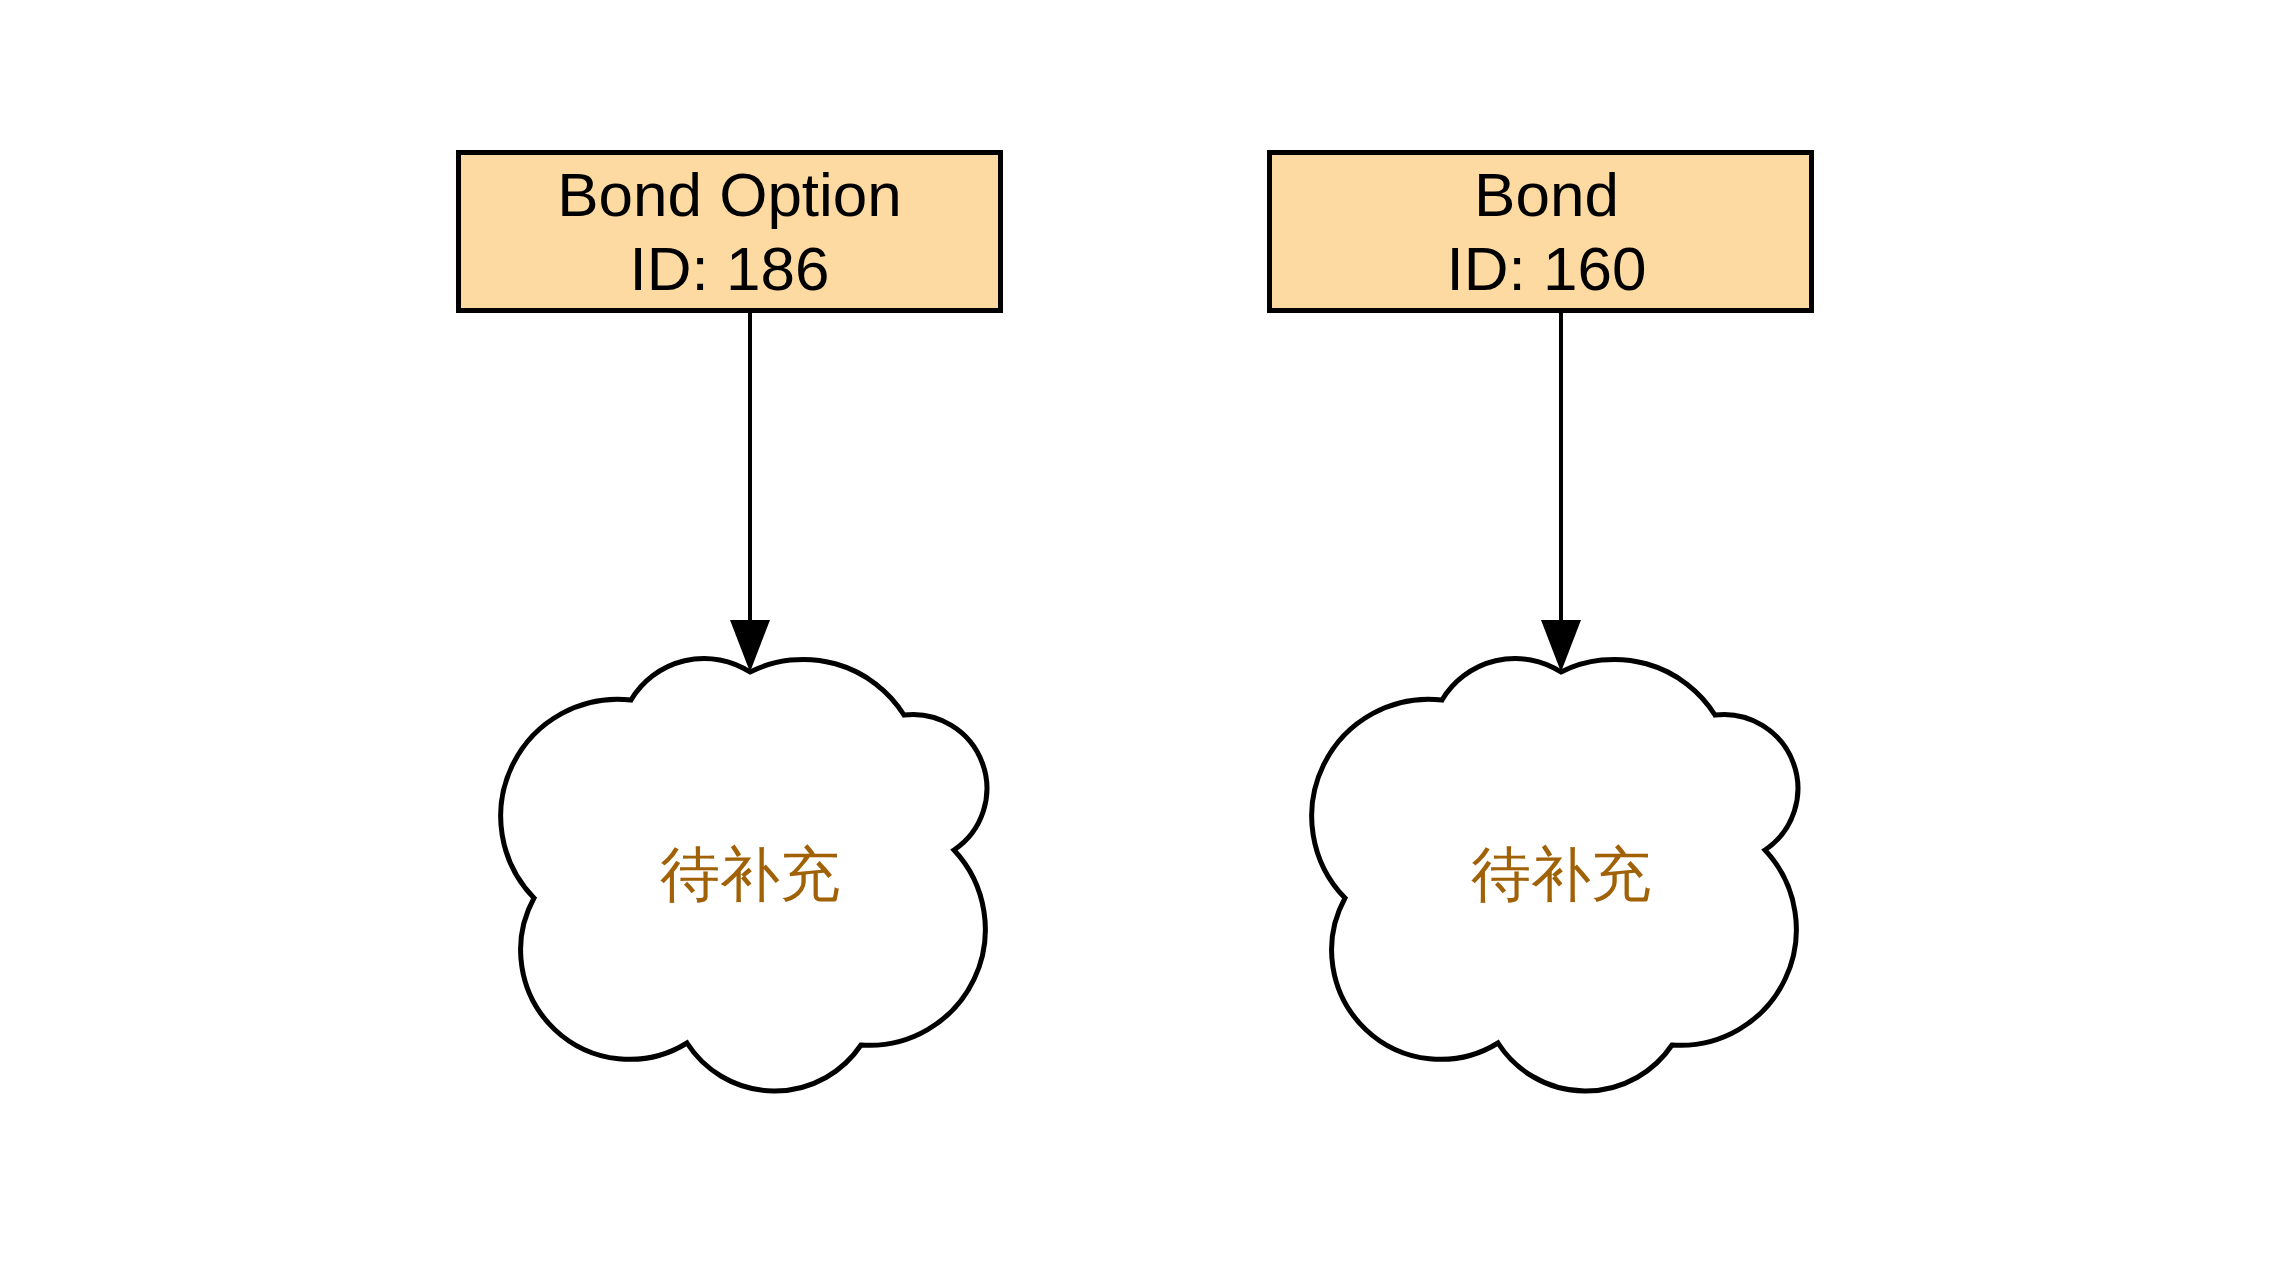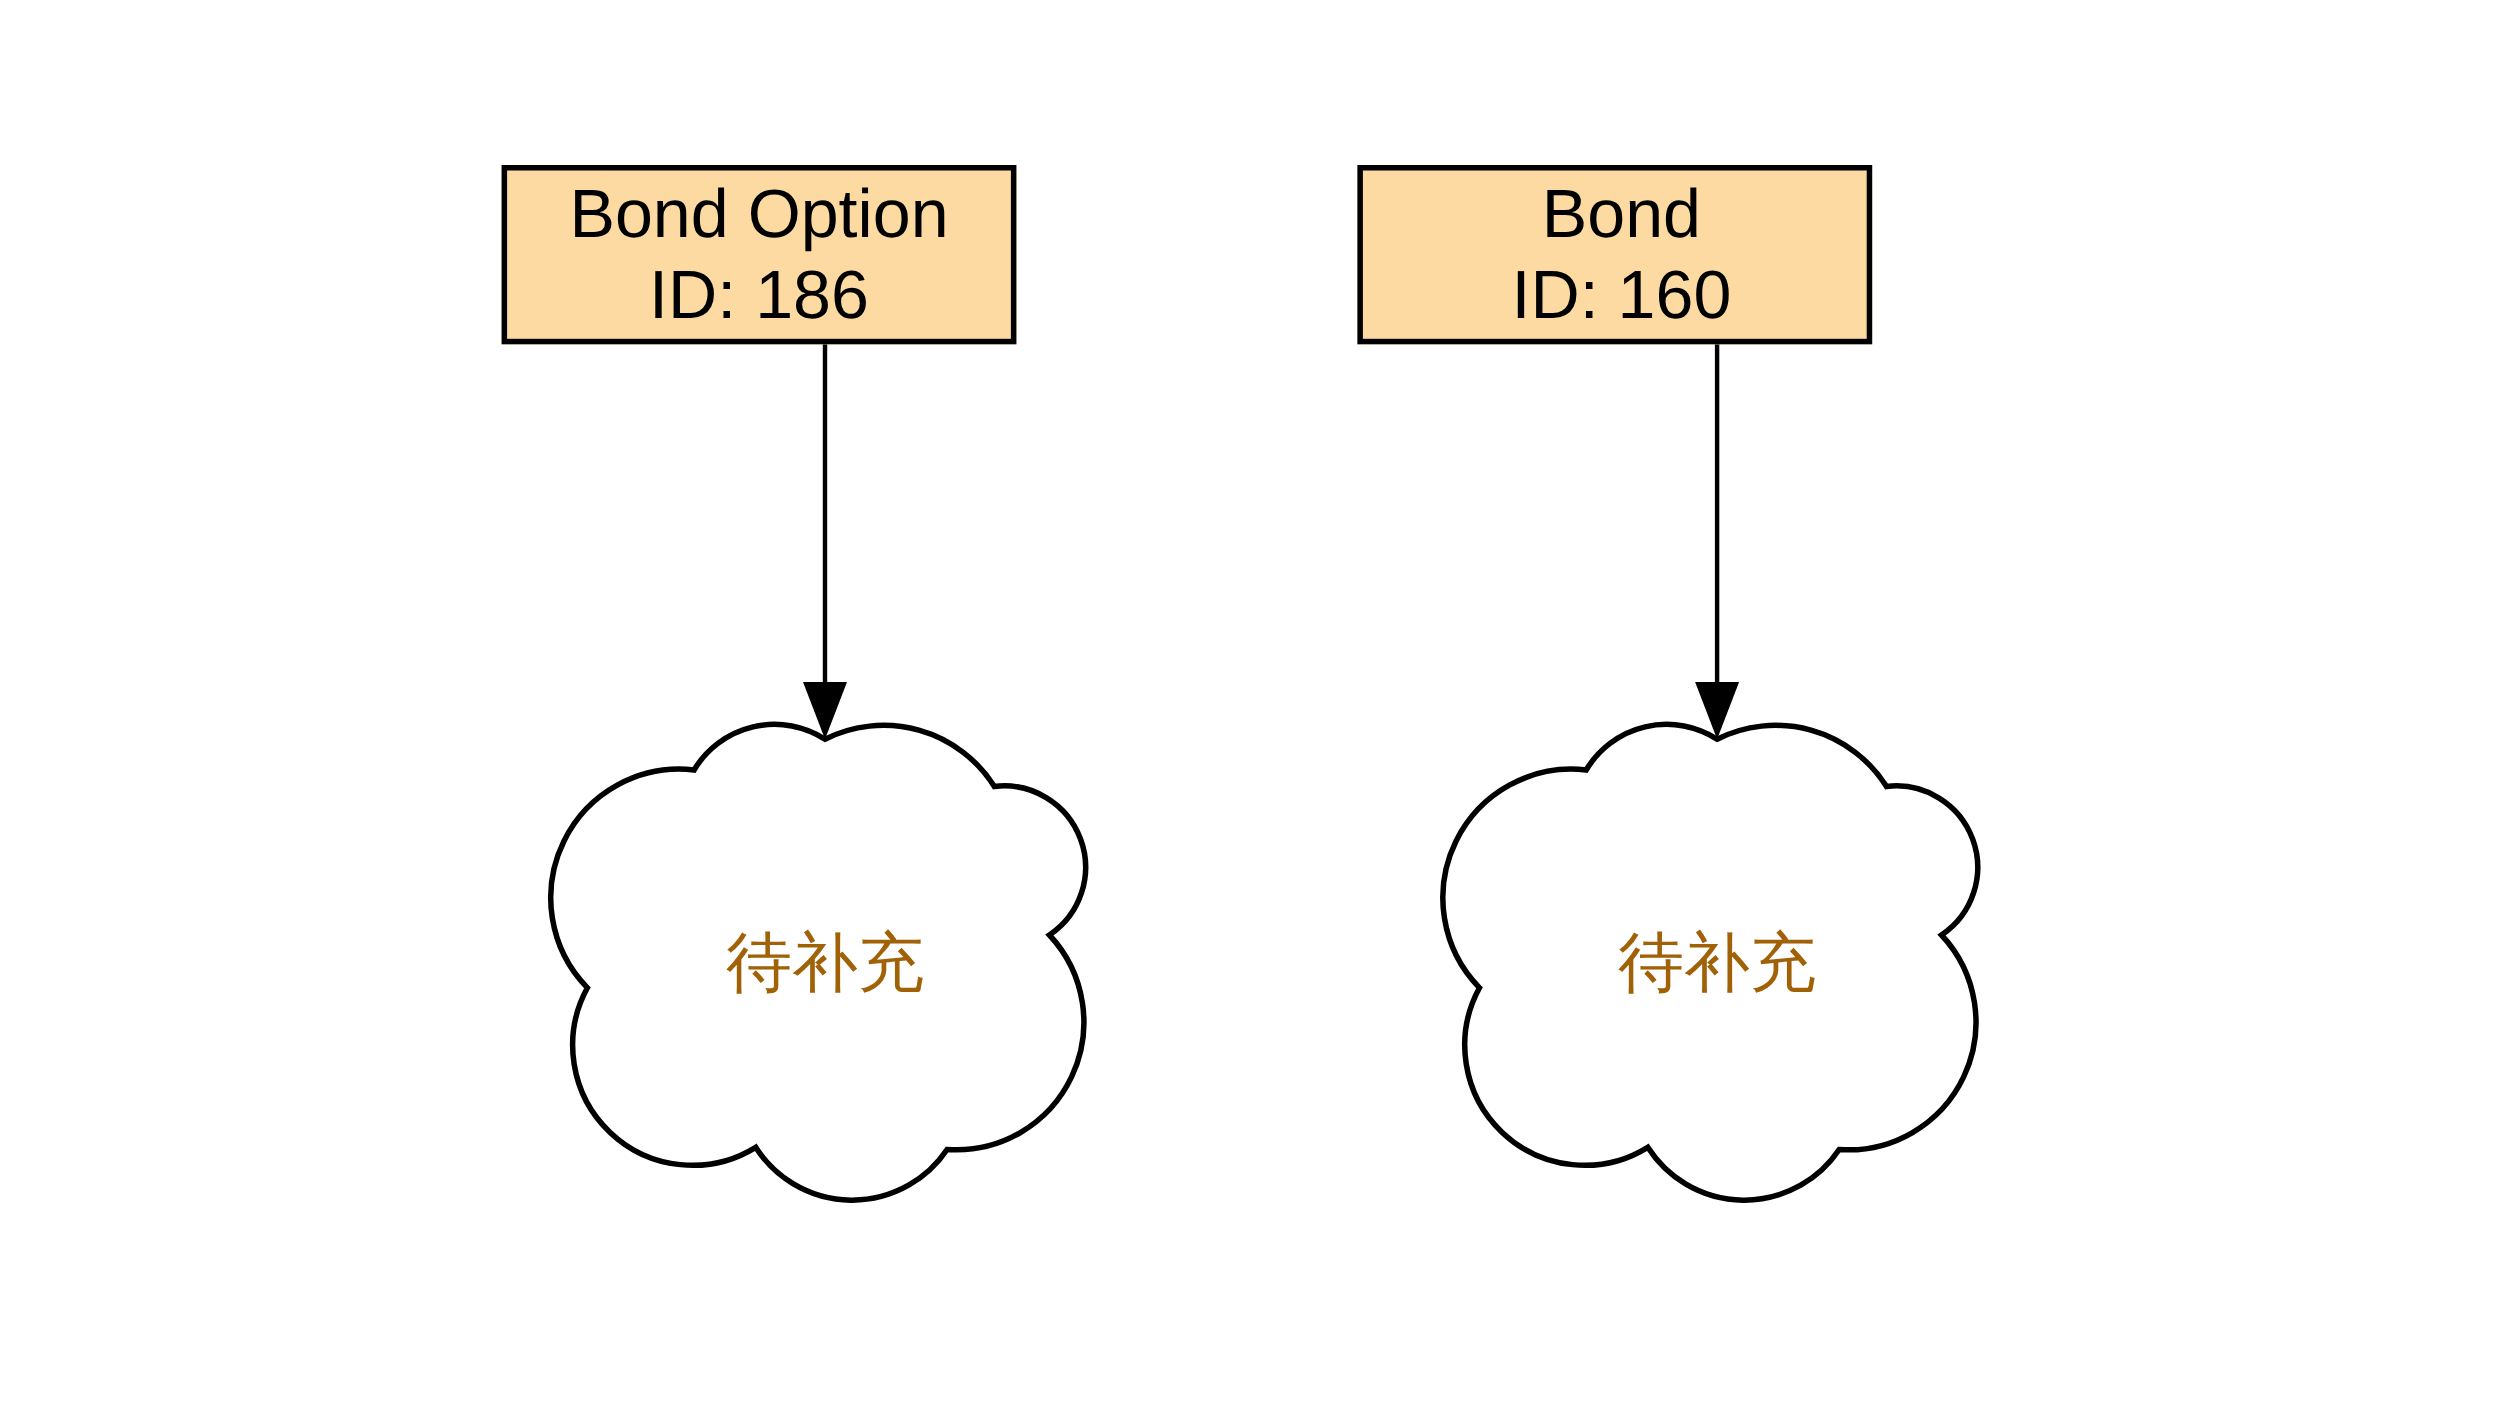--- a/index.html
+++ b/index.html
@@ -19,36 +19,36 @@
     stroke-width: 5;
   }
   .edge-shaft {
     stroke: #000000;
     stroke-width: 4;
     fill: none;
   }
   .edge-head { fill: #000000; }
   .node {
     position: absolute;
-    width: 468px;
+    width: 547px;
     height: 163px;
     box-sizing: border-box;
     background: #FDDAA2;
     border: 5px solid #000000;
     display: flex;
     flex-direction: column;
     align-items: center;
     justify-content: center;
     text-align: center;
     font-size: 62px;
     line-height: 74px;
     color: #000000;
   }
   .node-left  { left: 456px;  top: 150px; }
-  .node-right { left: 1234px; top: 150px; padding-left: 12px; }
+  .node-right { left: 1267px; top: 150px; padding-left: 12px; }
   .cloud-label {
     position: absolute;
     width: 400px;
     height: 84px;
     display: flex;
     align-items: center;
     justify-content: center;
     font-size: 60px;
     color: #a16207;
     white-space: nowrap;

